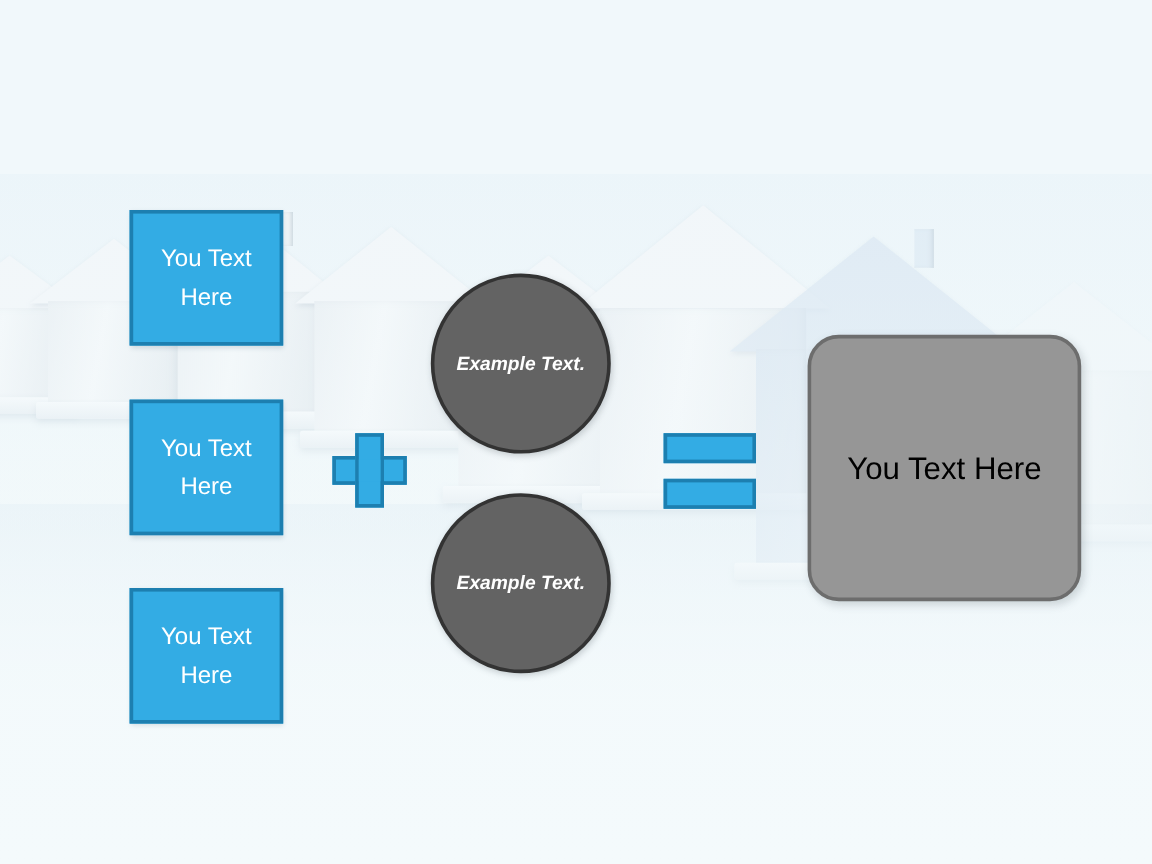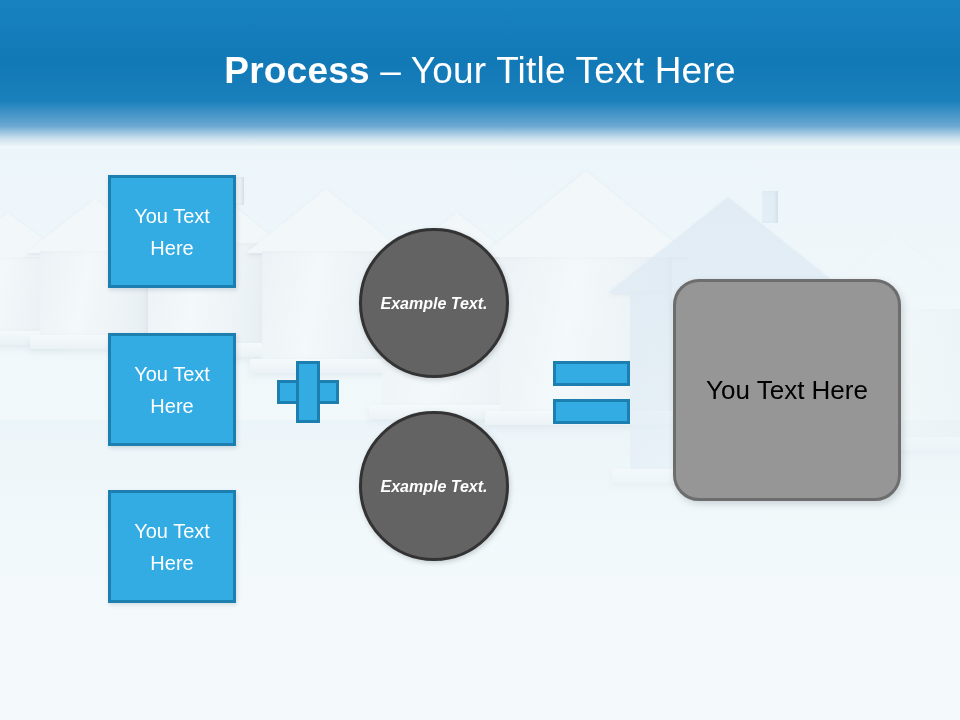--- a/index.html
+++ b/index.html
@@ -308,23 +308,20 @@
 
     <div class="house" style="left:820px; top:96px; width:150px; height:200px; opacity:0.5;">
       <div class="roof" style="top:-6px; border-width:0 94px 74px 94px;"></div>
       <div class="body" style="height:132px;"></div>
       <div class="slab"></div>
     </div>
 
     <div class="bg-veil"></div>
   </div>
 
-  <div class="header">
-    <div class="header-title"><span class="strong">Process</span><span class="light"> – </span><span class="light">Your Title Text Here</span></div>
-  </div>
 
   <div class="input-box input-box-1">
       <span>You Text Here</span>
     </div>
   <div class="input-box input-box-2">
       <span>You Text Here</span>
     </div>
   <div class="input-box input-box-3">
       <span>You Text Here</span>
     </div>

